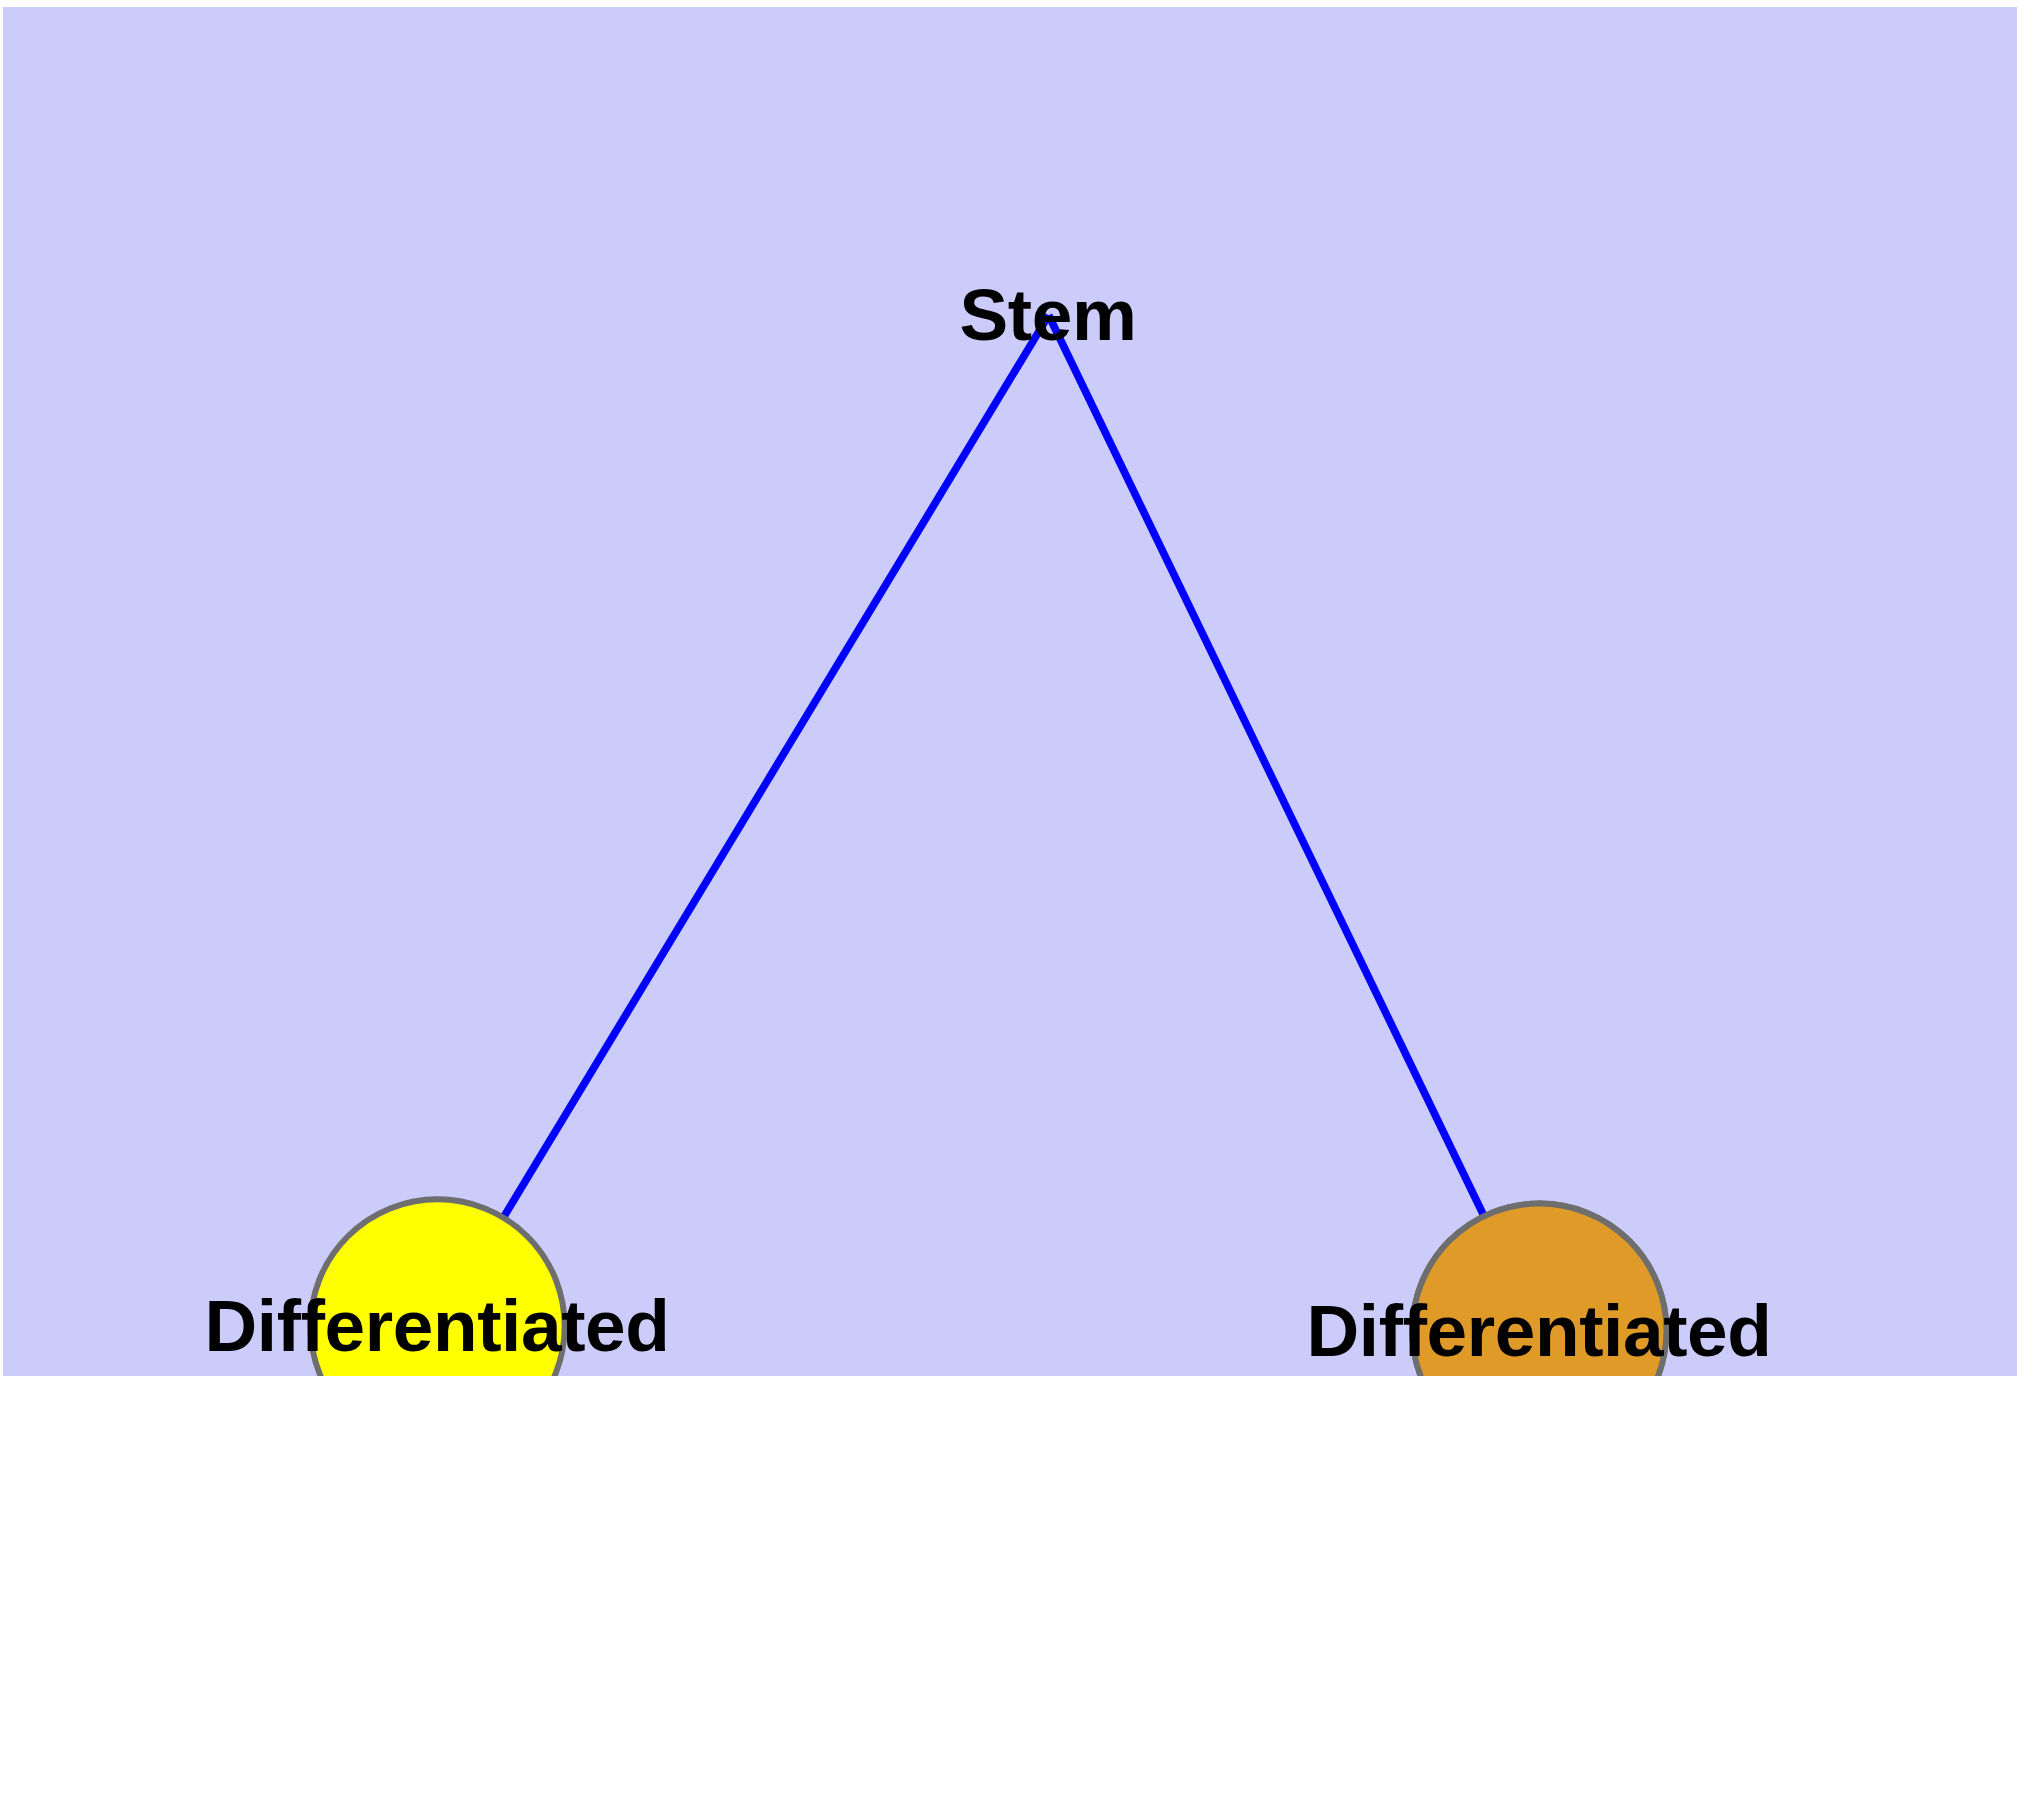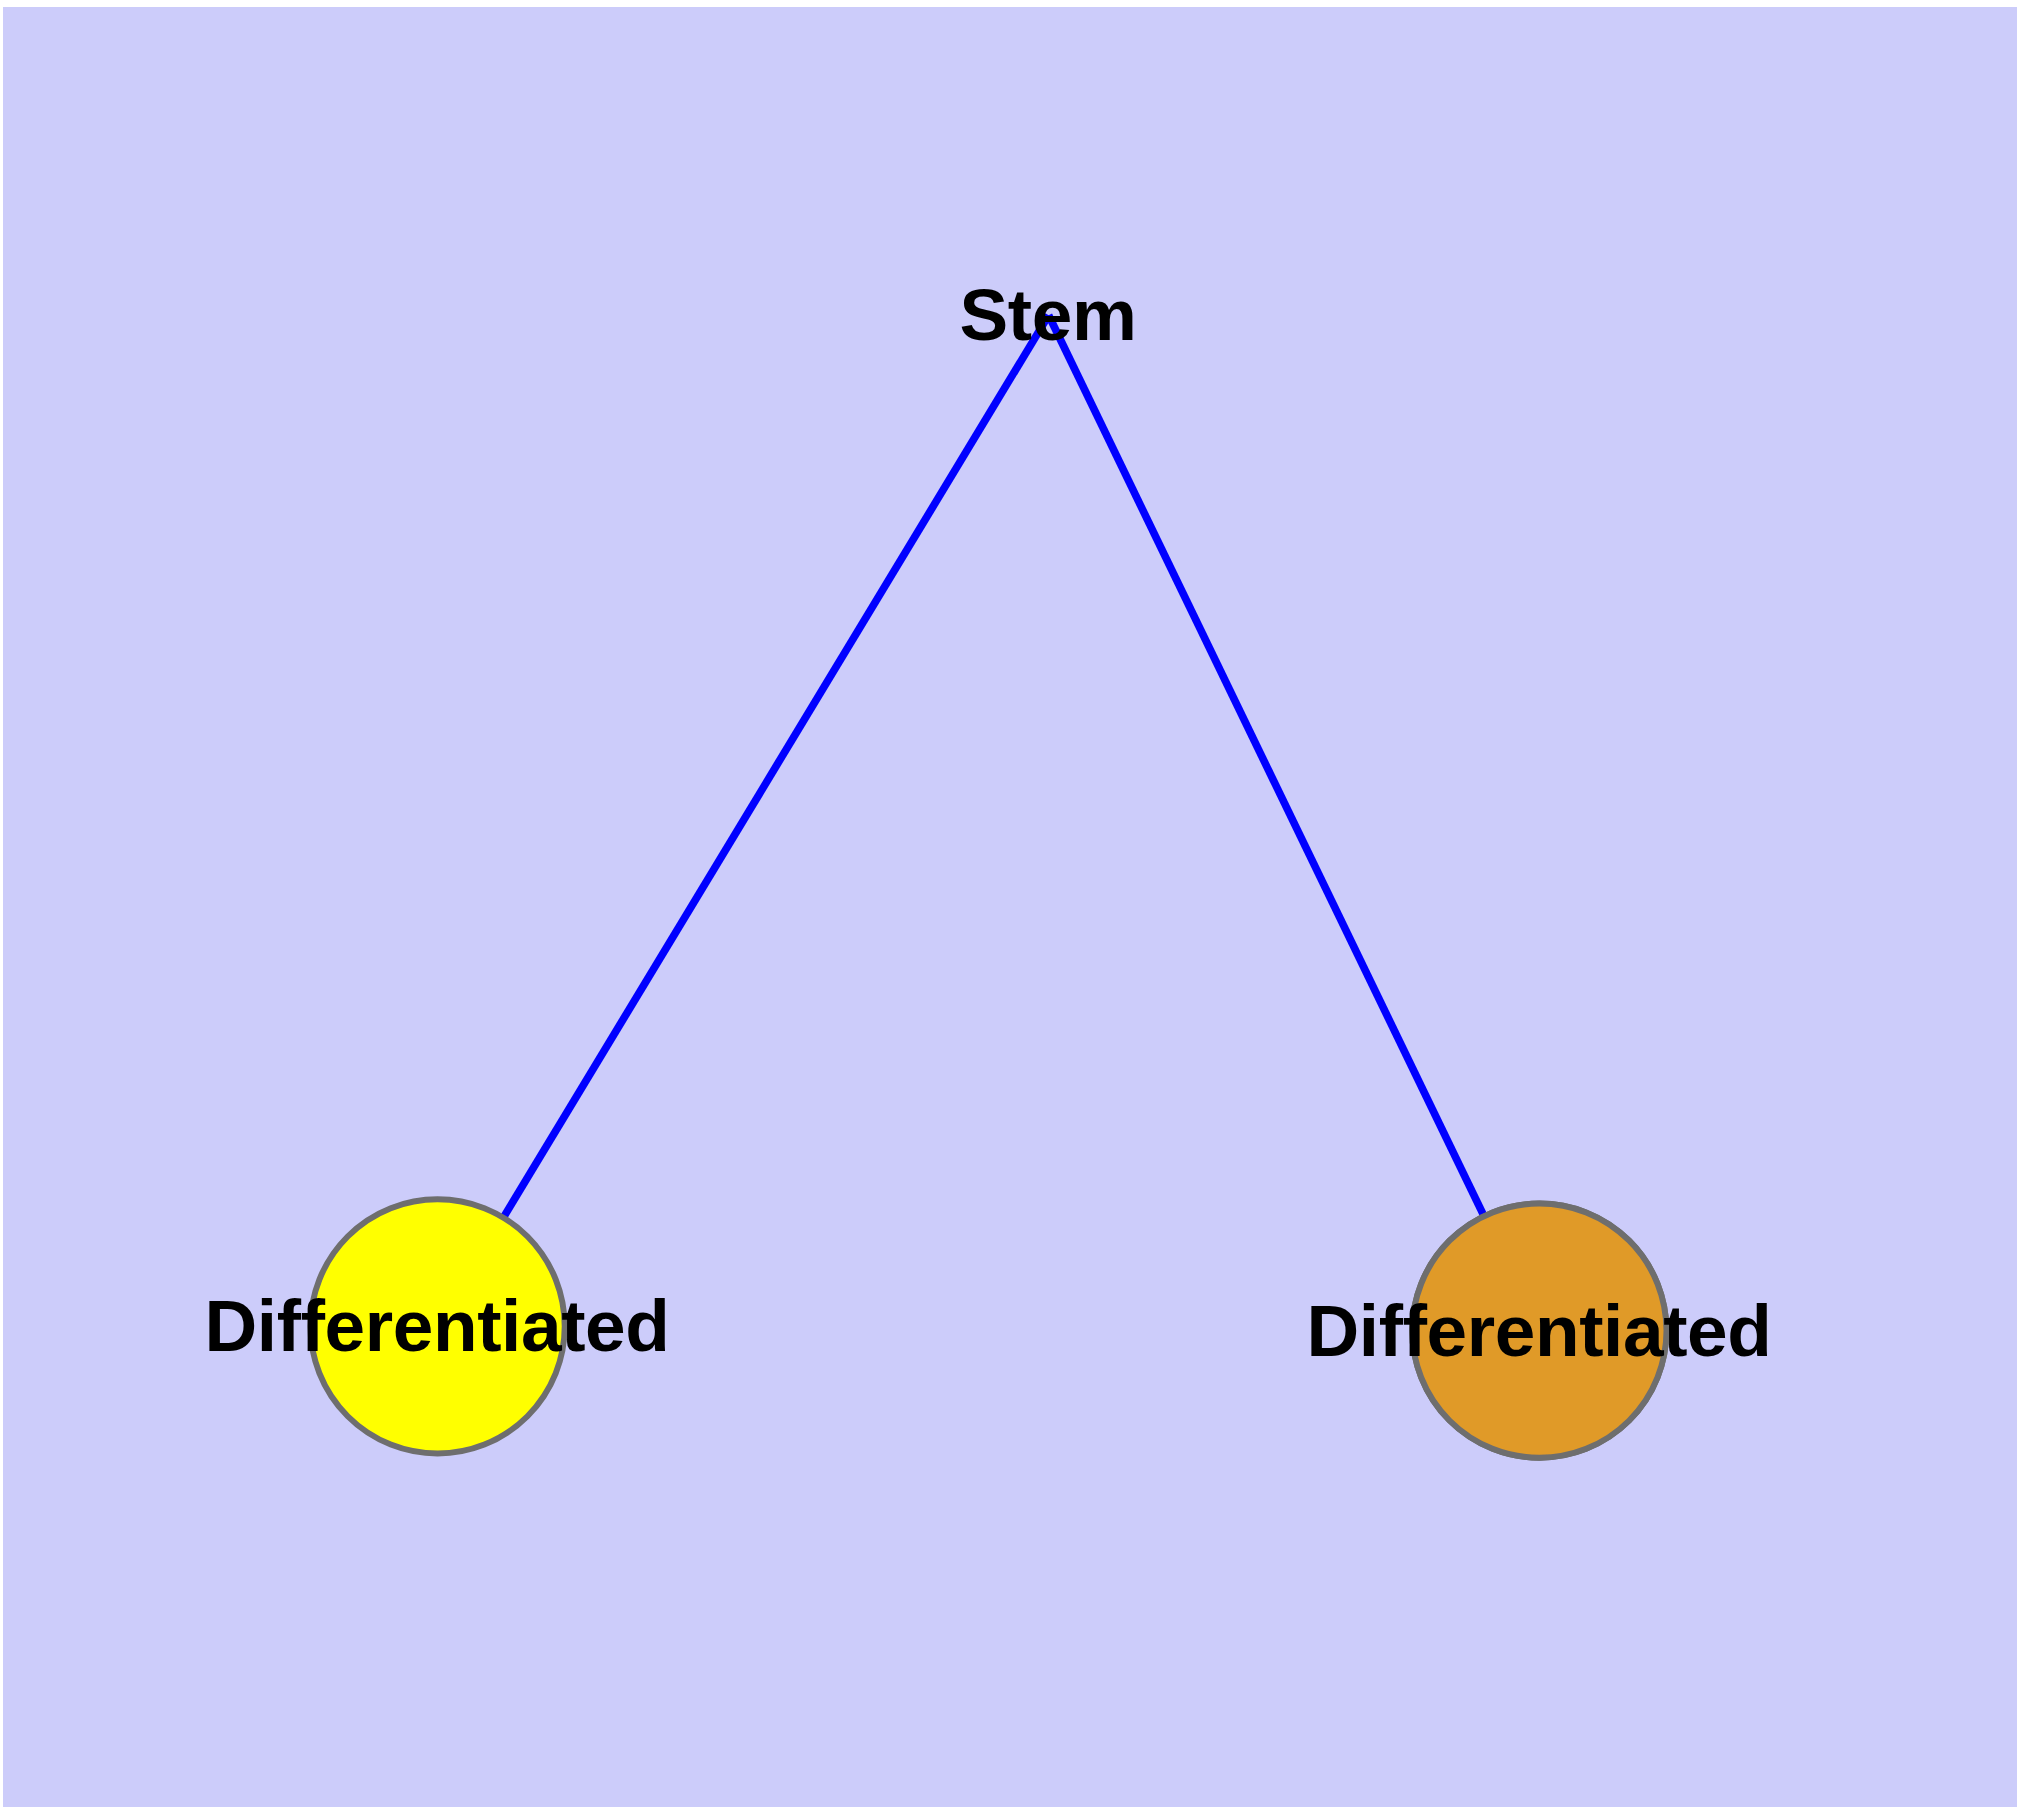--- a/index.html
+++ b/index.html
@@ -4,21 +4,21 @@
 <title>Cell Differentiation Graph</title>
 <style>
   html, body {
     margin: 0;
     padding: 0;
     background: #ffffff;
   }
   #canvas {
     position: relative;
     width: 2021px;
-    height: 1812px;
+    height: 1376px;
     background: #ffffff;
     overflow: hidden;
     font-family: "Liberation Sans", "DejaVu Sans", sans-serif;
   }
   #plot-background {
     position: absolute;
     left: 3.4px;
     top: 6.8px;
     width: 2014px;
     height: 1800px;

